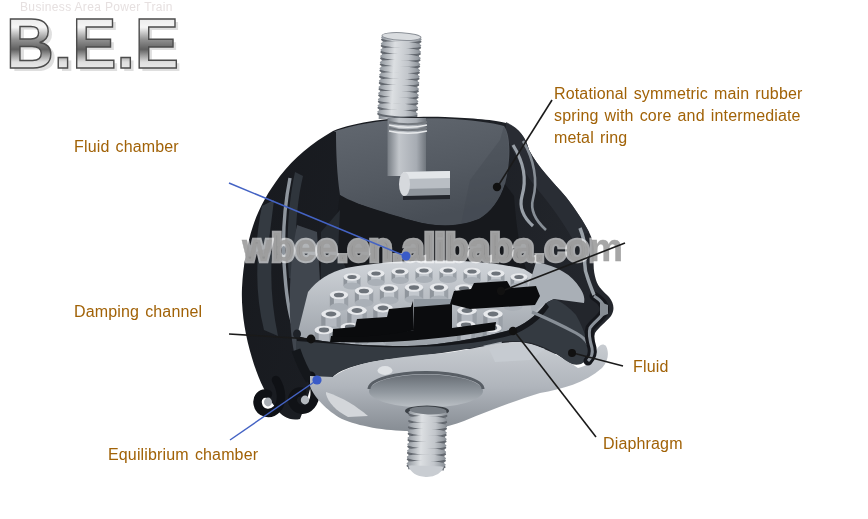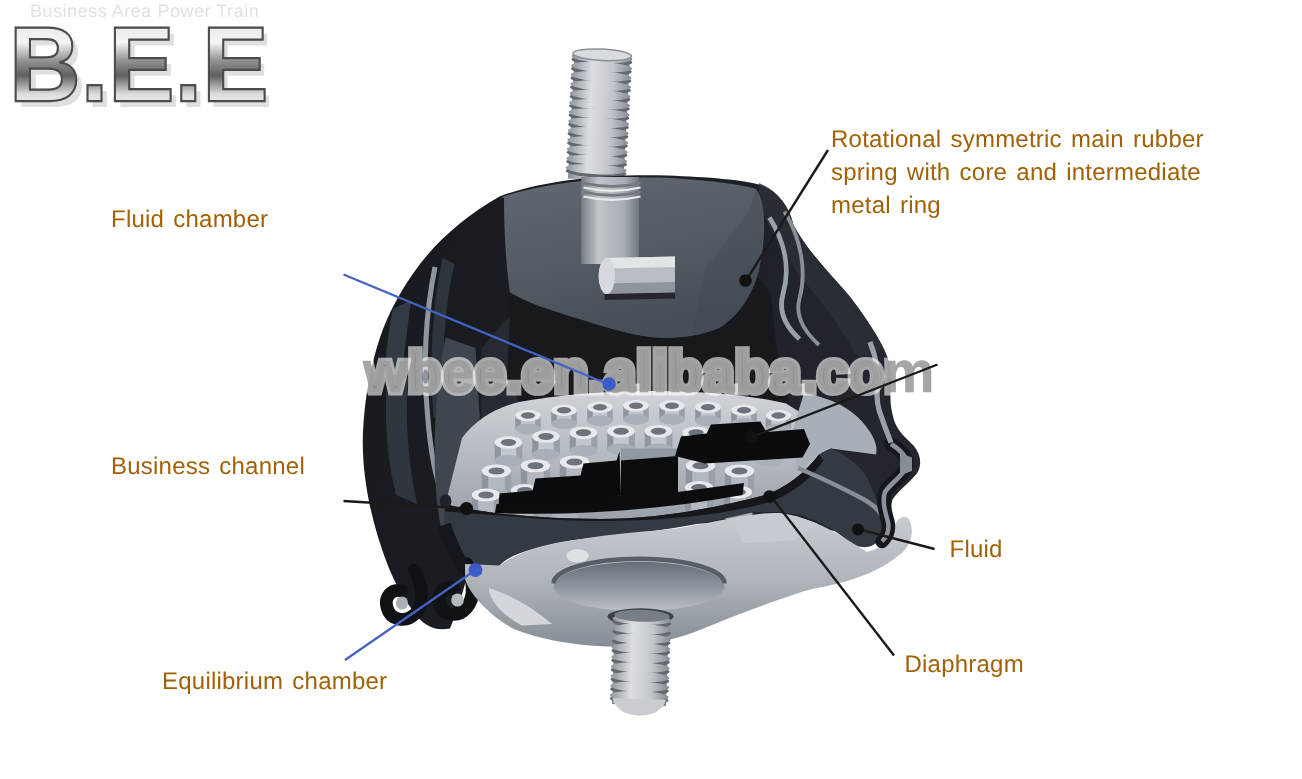--- a/index.html
+++ b/index.html
@@ -477,17 +477,17 @@
  <circle cx="317" cy="380" r="4.6"></circle>
 </g>
 
 <text x="20" y="11" font-size="12" fill="#e6e0e0" letter-spacing="0.35" style="font-family:'Liberation Sans',sans-serif">Business  Area Power Train</text>
 <text x="10" y="71" font-size="71" font-weight="bold" fill="#c6c6c6" opacity="0.55" textLength="172" lengthAdjust="spacingAndGlyphs" style="font-family:'Liberation Sans',sans-serif">B.E.E</text>
 <text x="6" y="67.5" font-size="71" font-weight="bold" fill="url(#chrome)" stroke="#4c4c4c" stroke-width="1.5" textLength="173" lengthAdjust="spacingAndGlyphs" style="font-family:'Liberation Sans',sans-serif">B.E.E</text>
 </svg>
 
 <div class="lbl" style="left:74px;top:136px;">Fluid chamber</div>
 <div class="lbl" style="left:554px;top:83px;">Rotational symmetric main rubber<br>spring with core and intermediate<br>metal ring</div>
-<div class="lbl" style="left:74px;top:301px;">Business channel</div>
+<div class="lbl" style="left:74px;top:301px;">Damping channel</div>
 <div class="lbl" style="left:633px;top:356px;">Fluid</div>
 <div class="lbl" style="left:96px;top:444px;margin-left:12px;">Equilibrium chamber</div>
 <div class="lbl" style="left:603px;top:433px;">Diaphragm</div>
 </div>
 
 </body></html>

